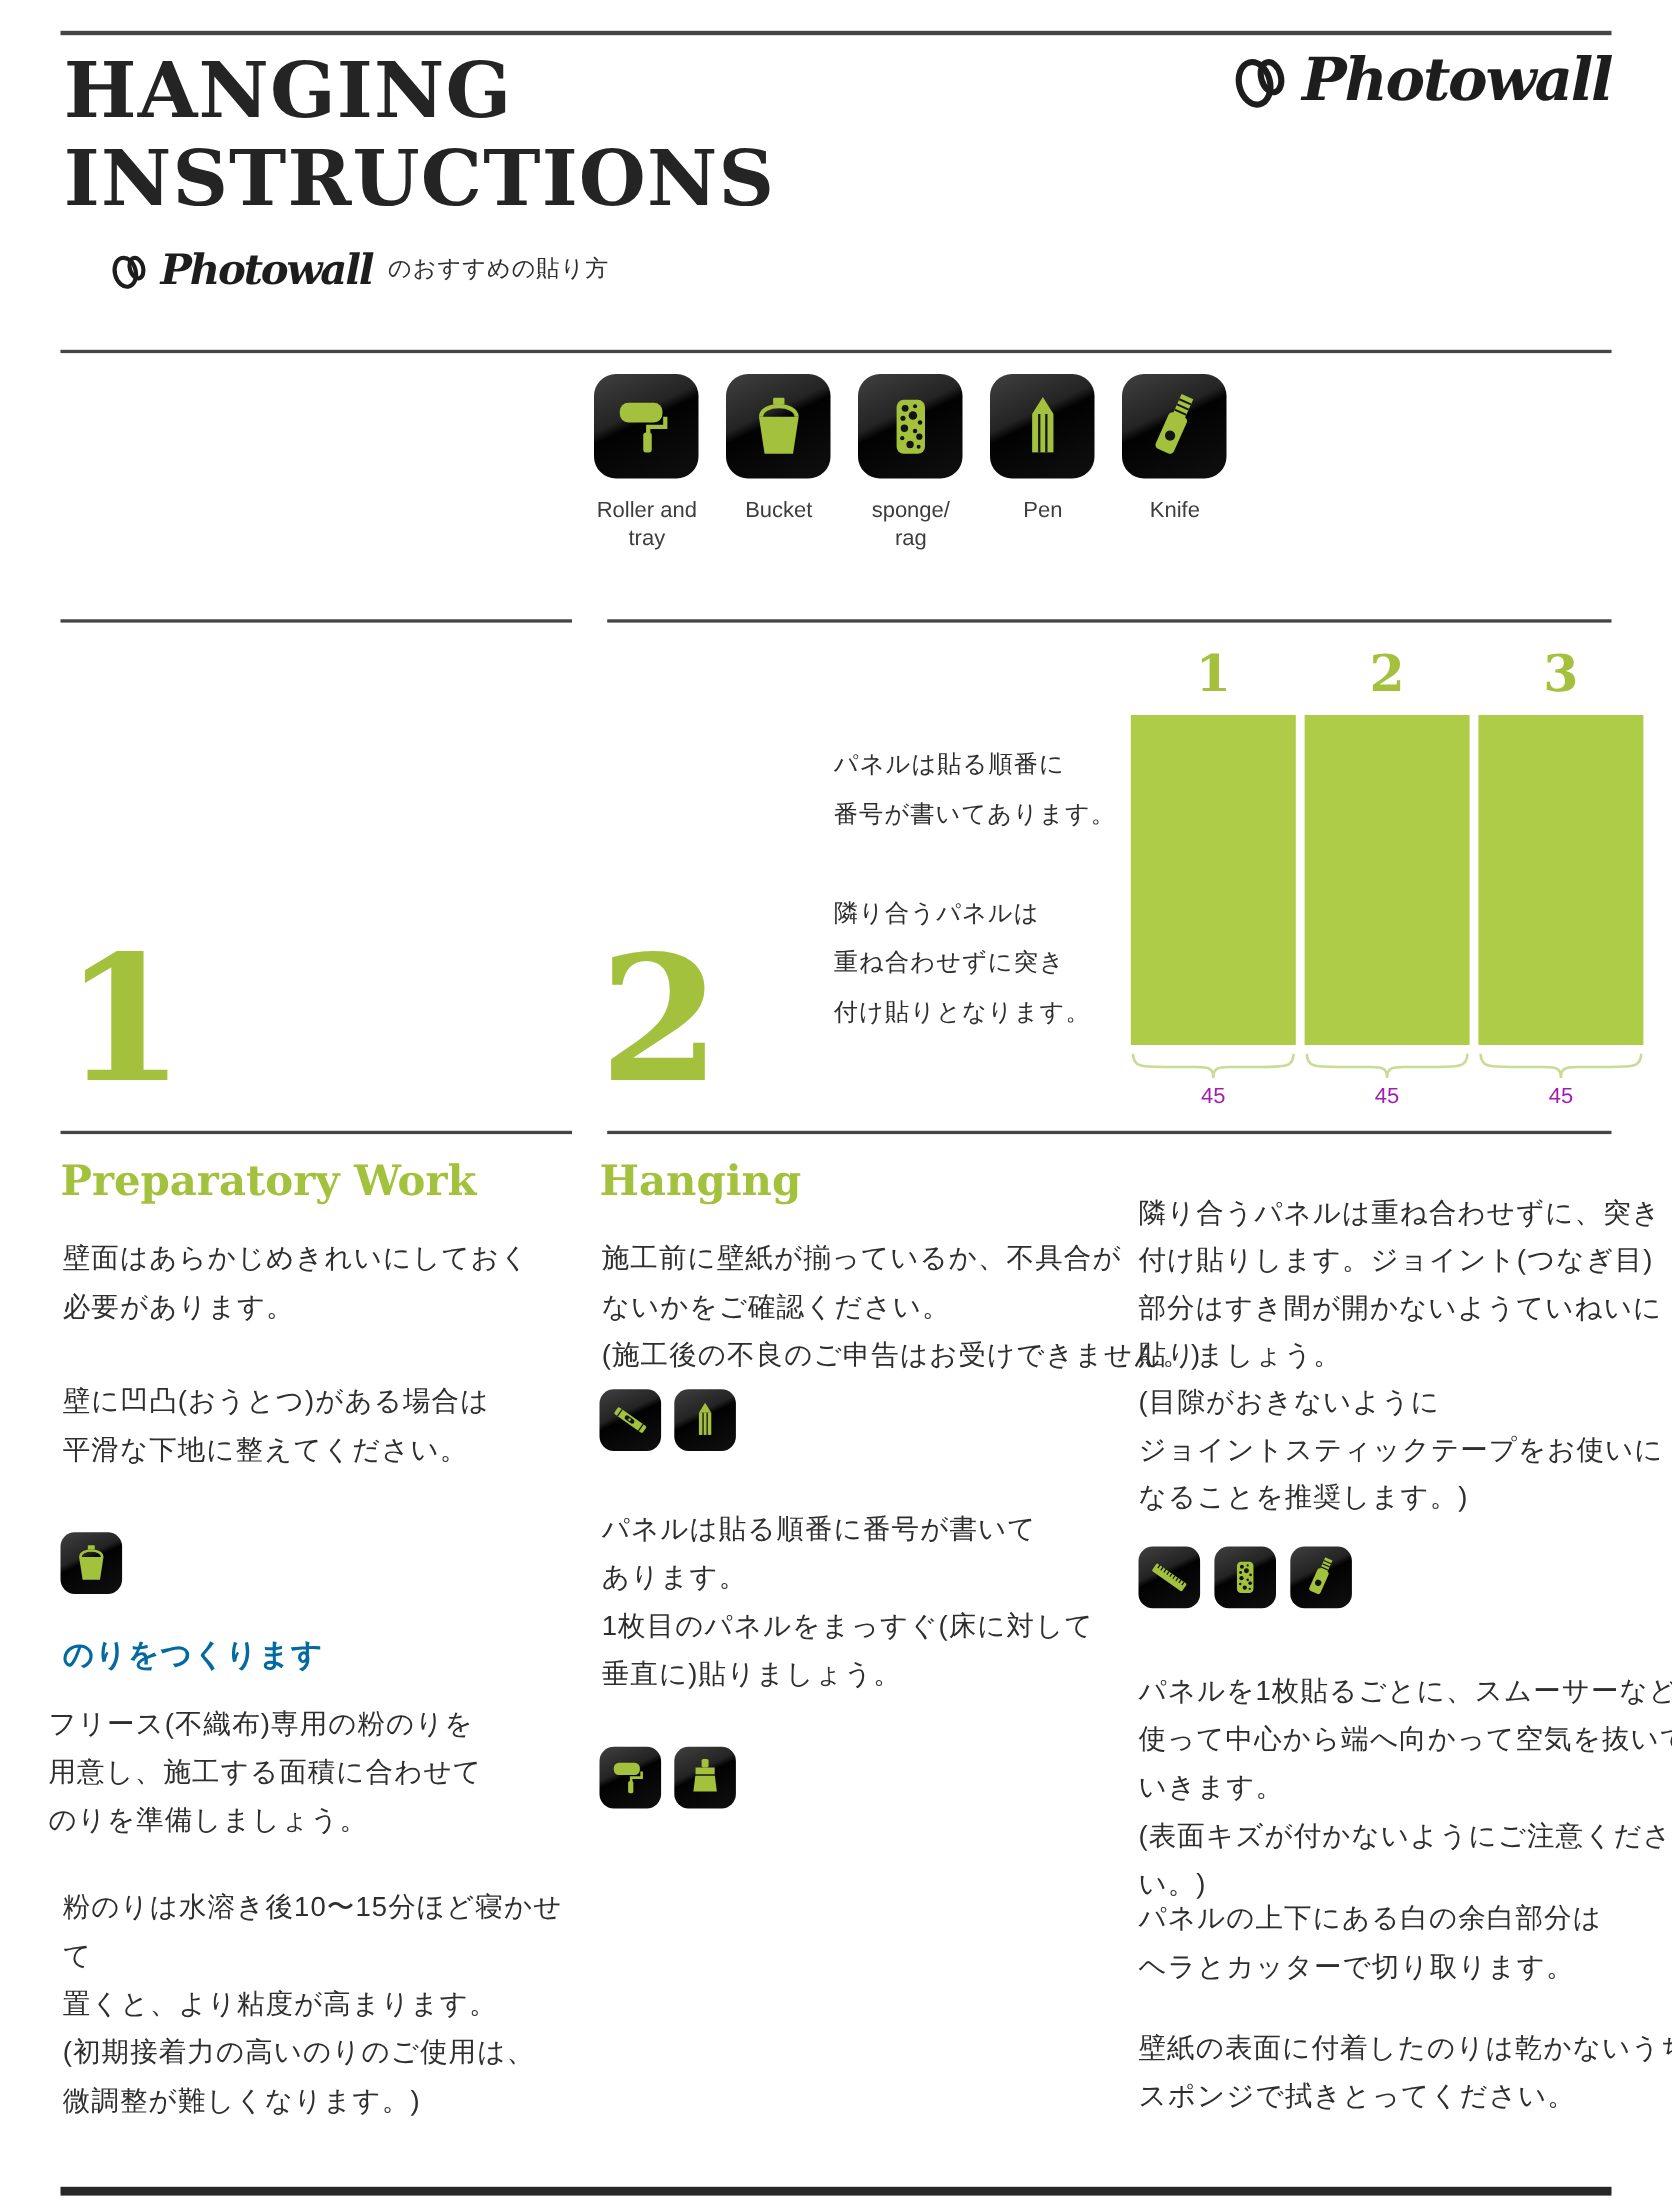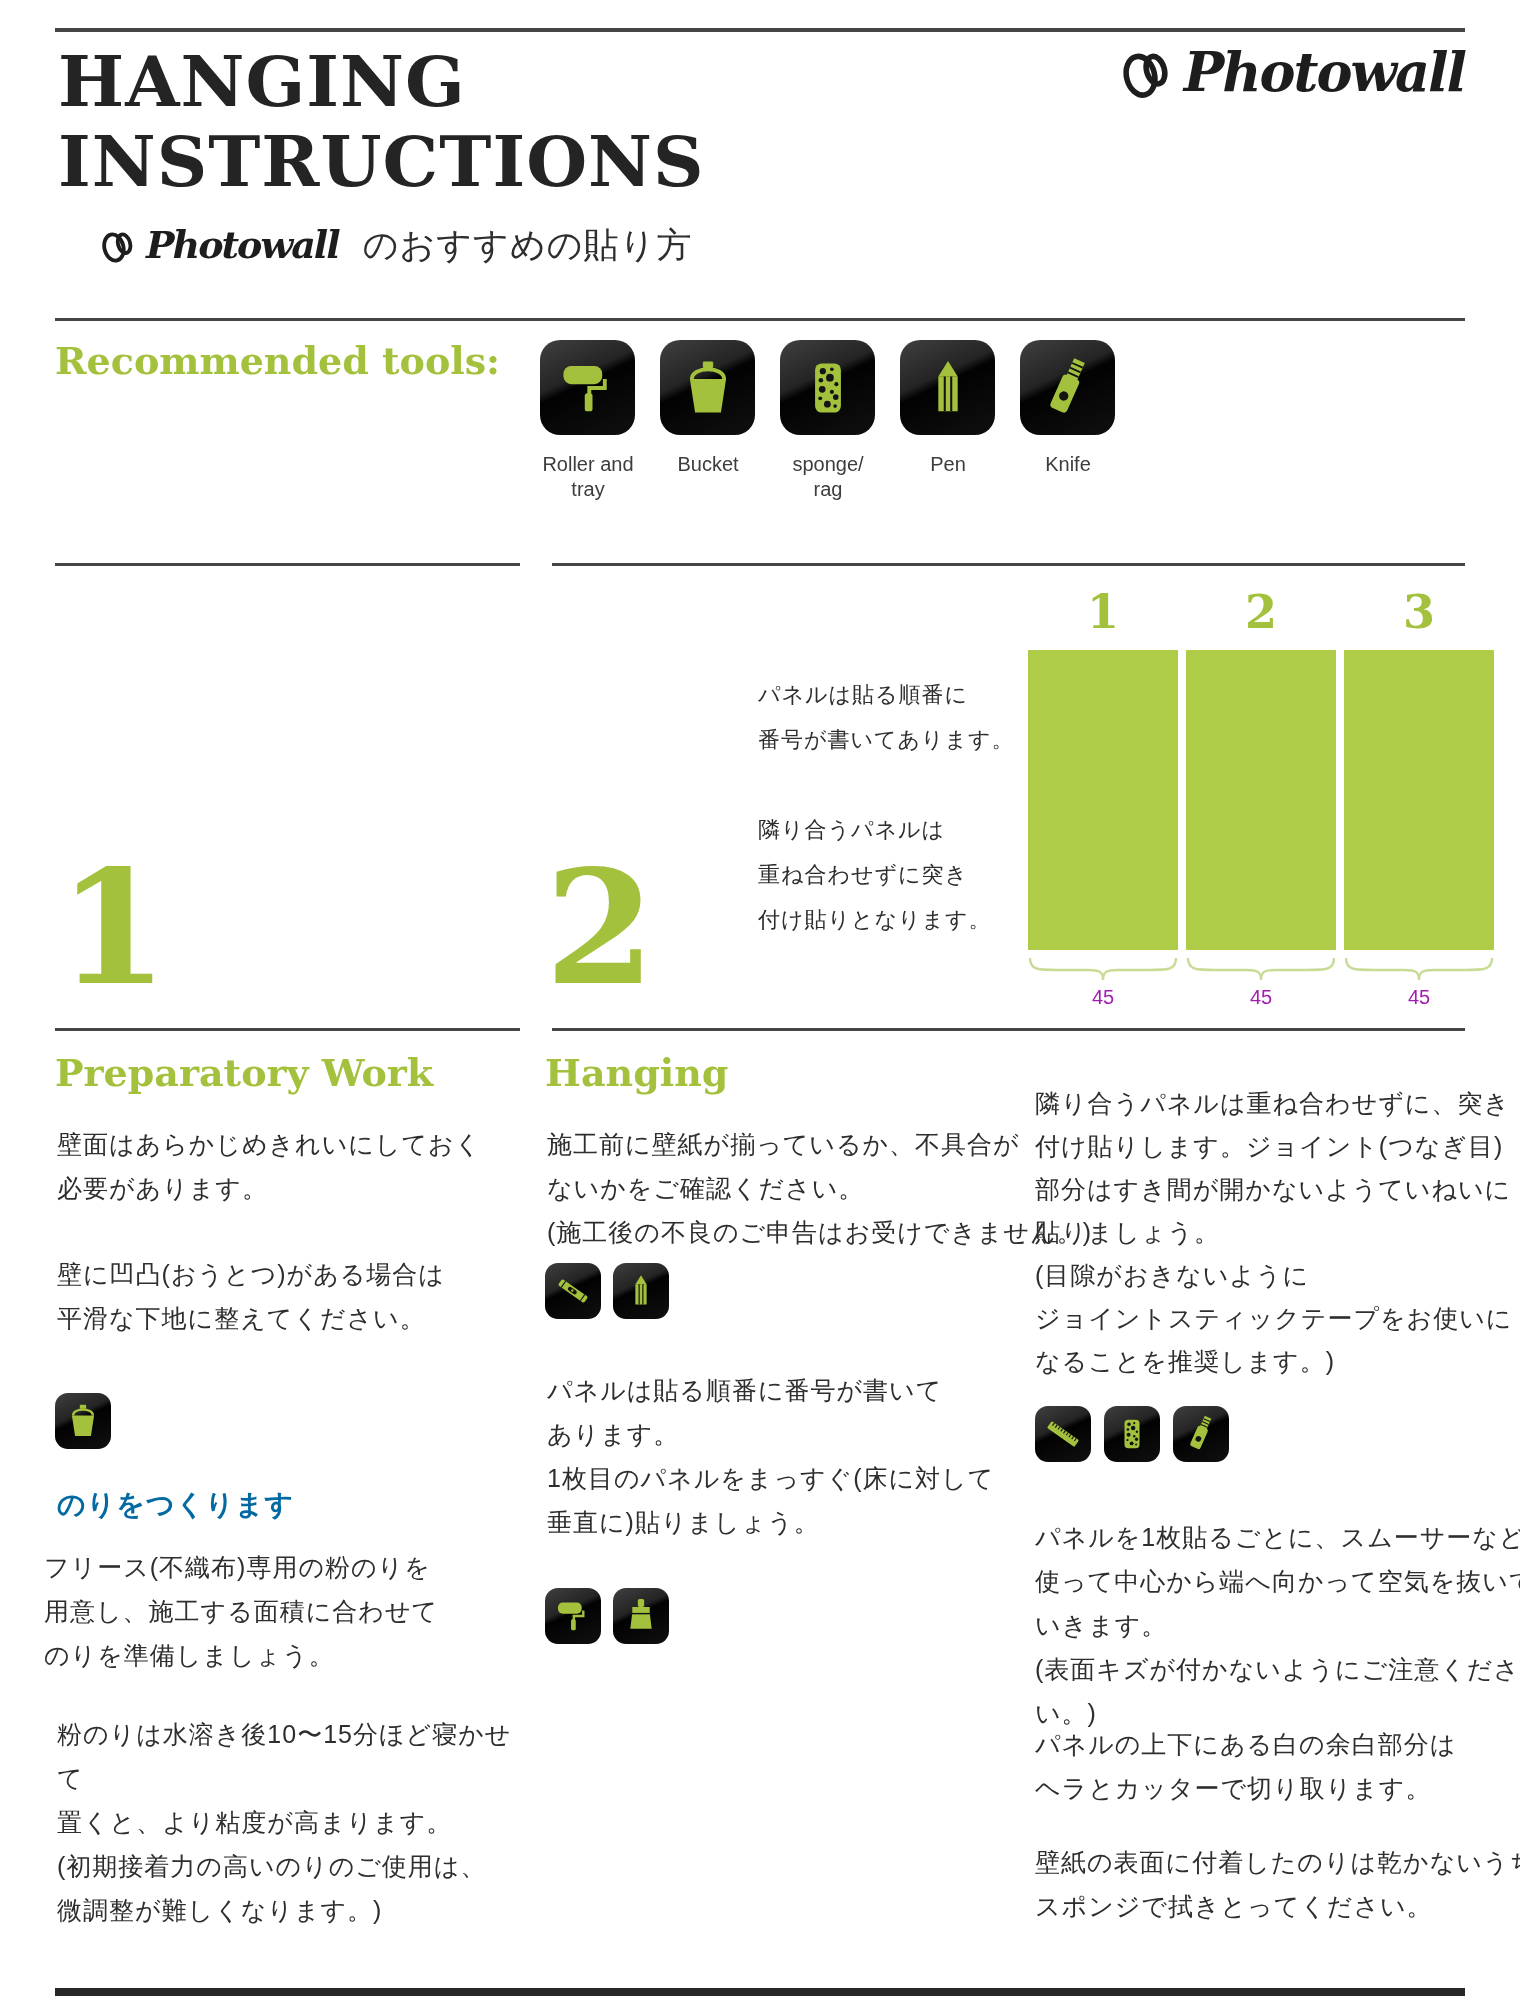--- a/index.html
+++ b/index.html
@@ -117,26 +117,25 @@
         <use href="#g-logomark"></use>
       </svg>
     <span class="brandtext" style="font-size:54px;">Photowall</span>
   </div>
 
   <div class="abs" style="left:100px;top:222px;display:flex;align-items:center;gap:8px;">
     <svg width="38" height="40" viewBox="0 0 60 60">
         <use href="#g-logomark"></use>
       </svg>
     <span class="brandtext" style="font-size:38px;">Photowall</span>
-    <span class="jp" style="font-size:35px;margin-left:16px;">のおすすめの貼り方</span>
+    <span class="jp" style="font-size:21px;margin-left:6px;">のおすすめの貼り方</span>
   </div>
 
   <div class="rule" style="left:55px;top:318px;width:1410px;height:3px;"></div>
 
-  <div class="abs sec-head" style="left:55px;top:338px;">Recommended tools:</div>
 
   <div class="tile tile-lg" style="left:540px;top:340px;">
     <svg width="62" height="62" viewBox="0 0 48 48">
         <use href="#g-roller"></use>
       </svg>
   </div>
   <div class="tile tile-lg" style="left:660px;top:340px;">
     <svg width="62" height="62" viewBox="0 0 48 48">
         <use href="#g-bucket"></use>
       </svg>

